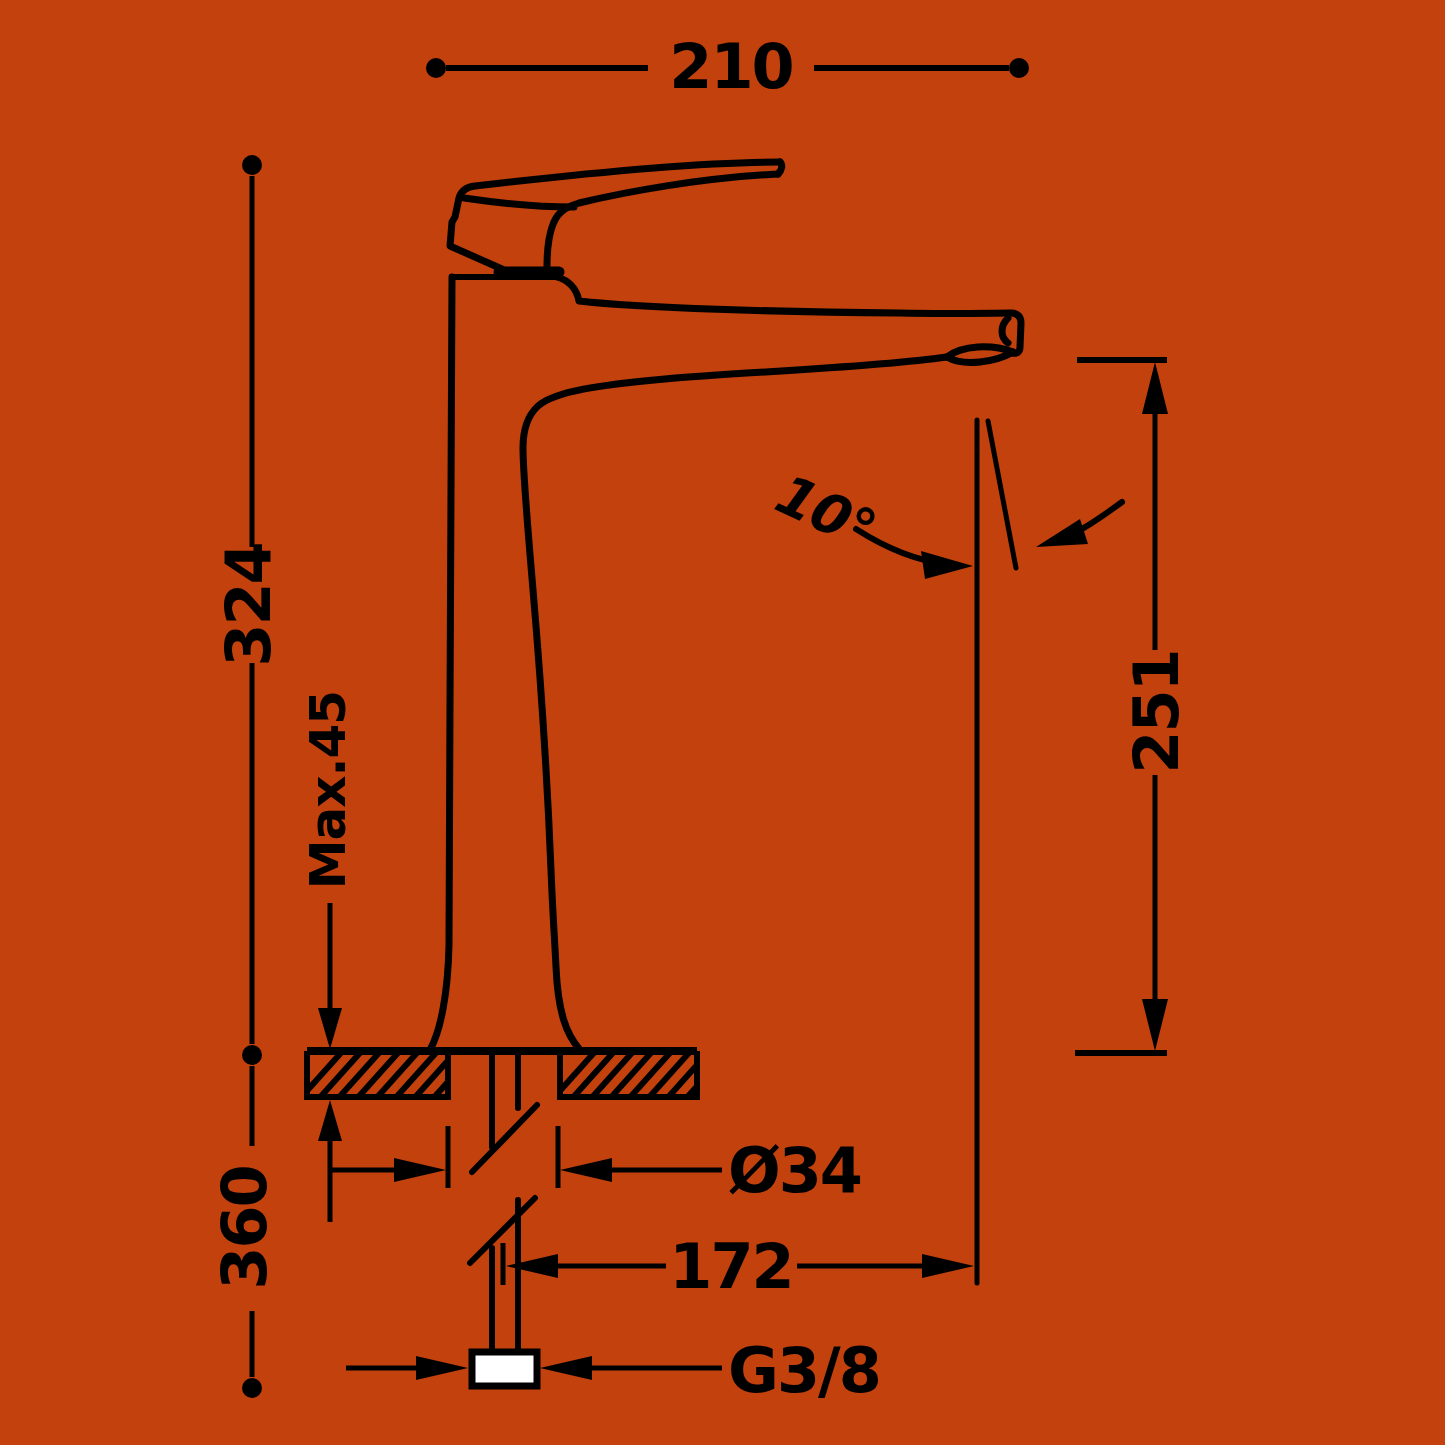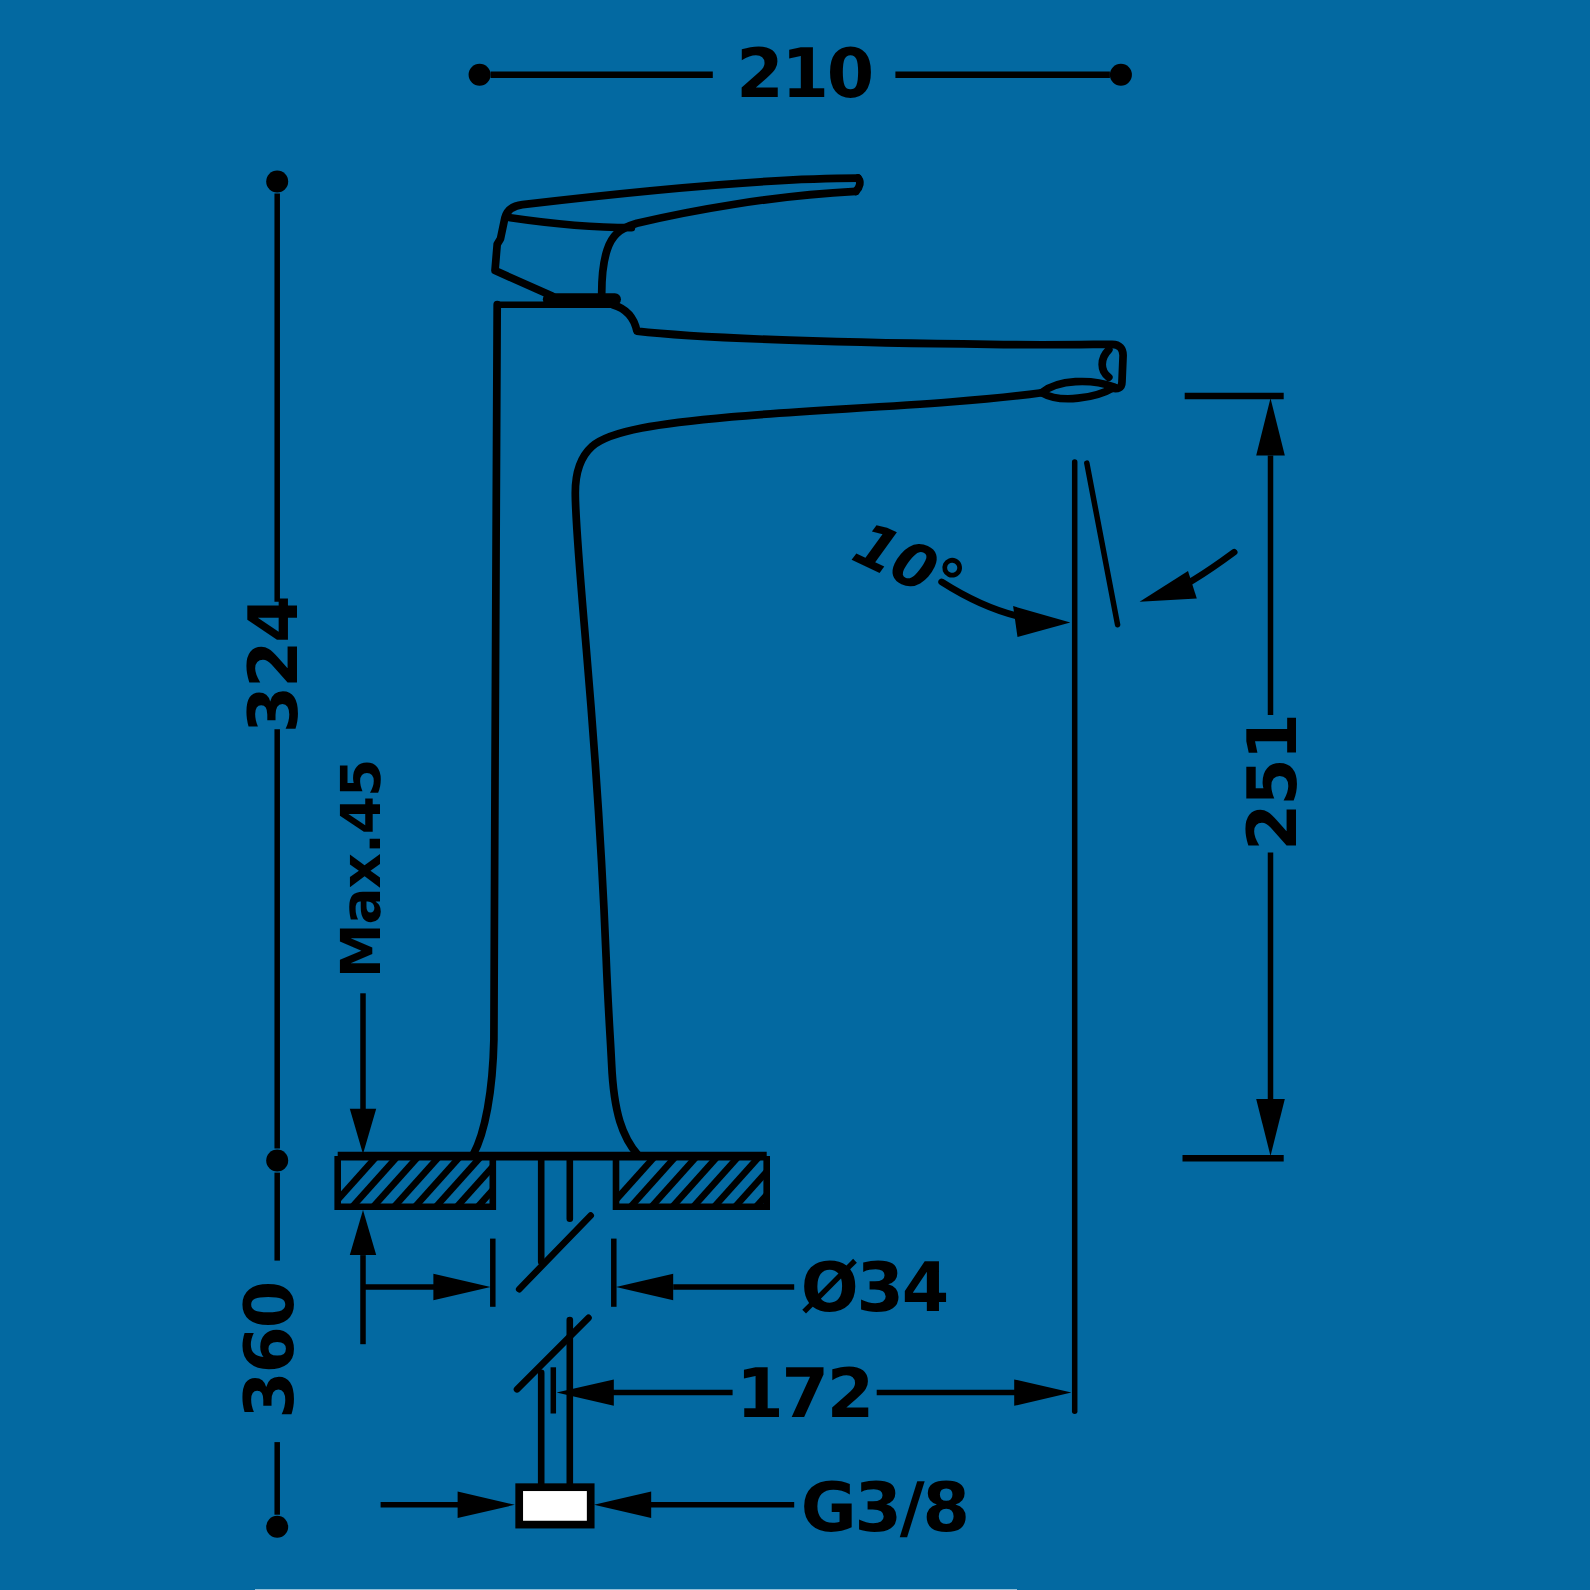--- a/index.html
+++ b/index.html
@@ -1,16 +1,16 @@
 <!DOCTYPE html>
 <html><head>
 <meta charset="utf-8">
 <style>
   html,body{margin:0;padding:0;background:#ffffff;}
-  .stage{position:relative;width:1445px;height:1445px;background:#0369a1;overflow:hidden;
+  .stage{position:relative;width:1445px;height:1445px;background:#c2410c;overflow:hidden;
          font-family:"DejaVu Sans","Liberation Sans",sans-serif;}
   svg text{font-family:"DejaVu Sans","Liberation Sans",sans-serif;font-weight:bold;fill:#000;}
   .dimtxt{font-size:62px;letter-spacing:-2px;}
   .dimtxt-sm{font-size:50px;letter-spacing:-1px;}
   .angtxt{font-size:55px;font-style:italic;letter-spacing:-1px;}
 </style>
 </head>
 <body>
 
 <div class="stage">

